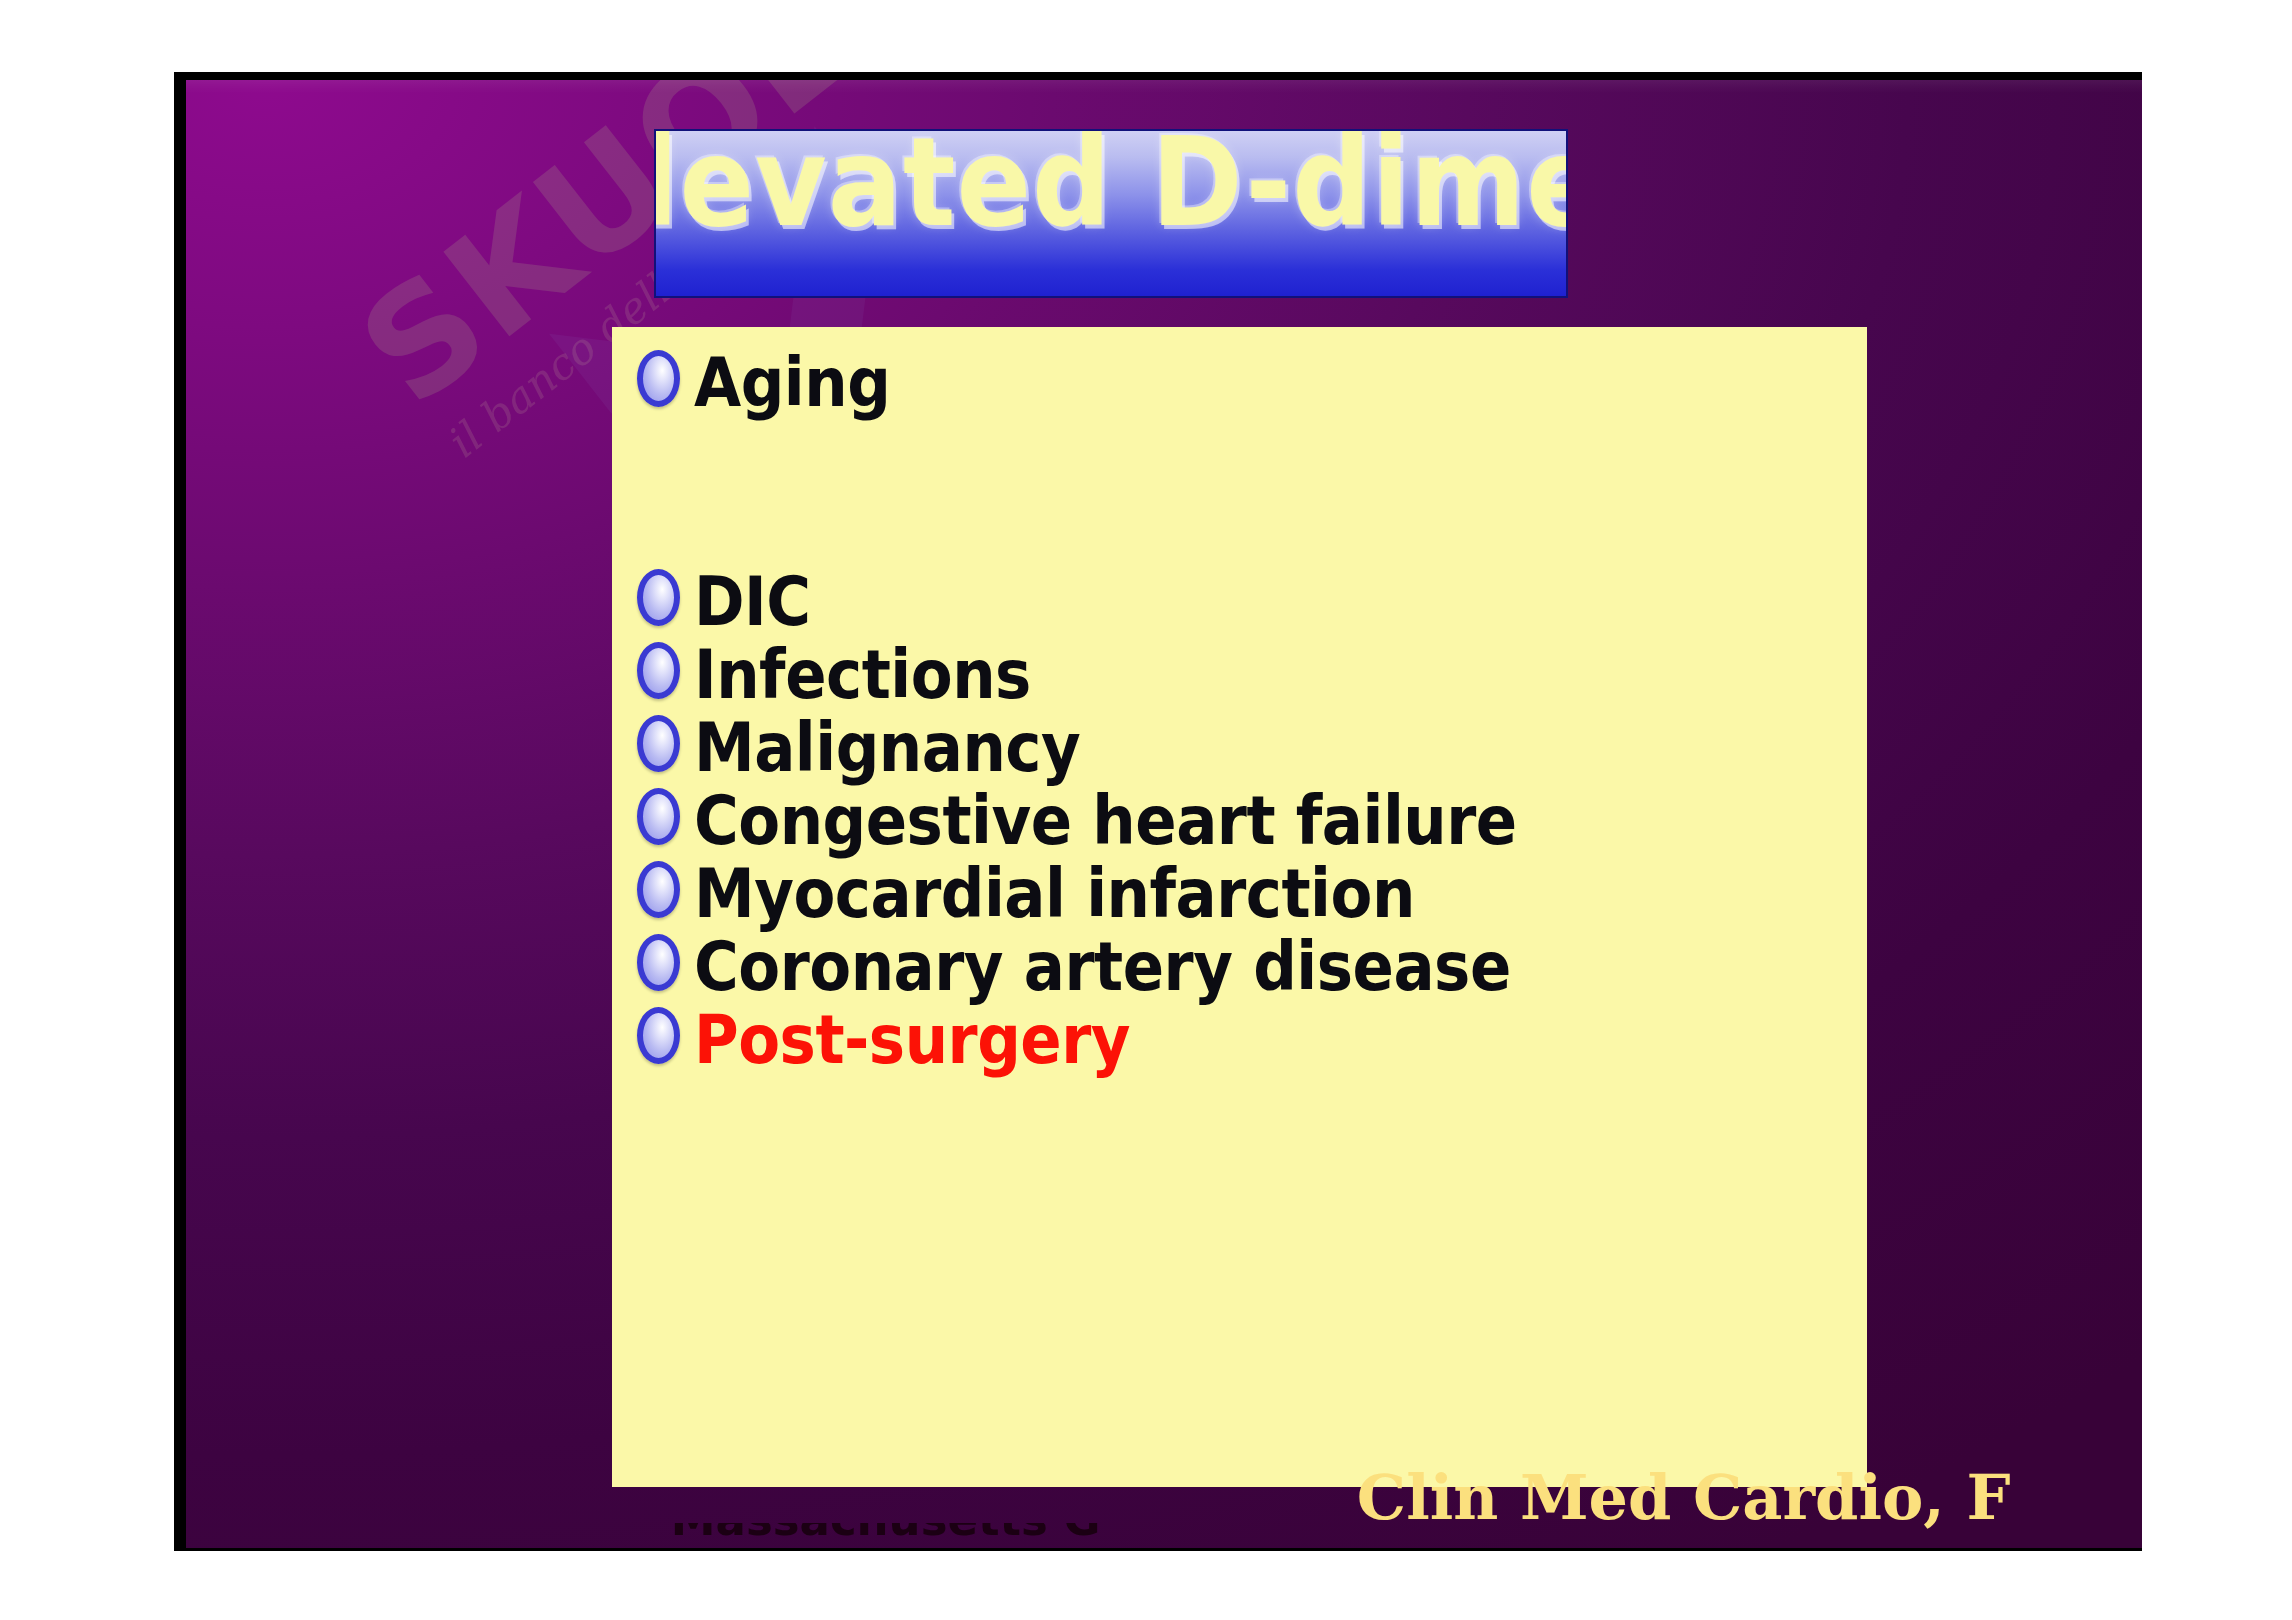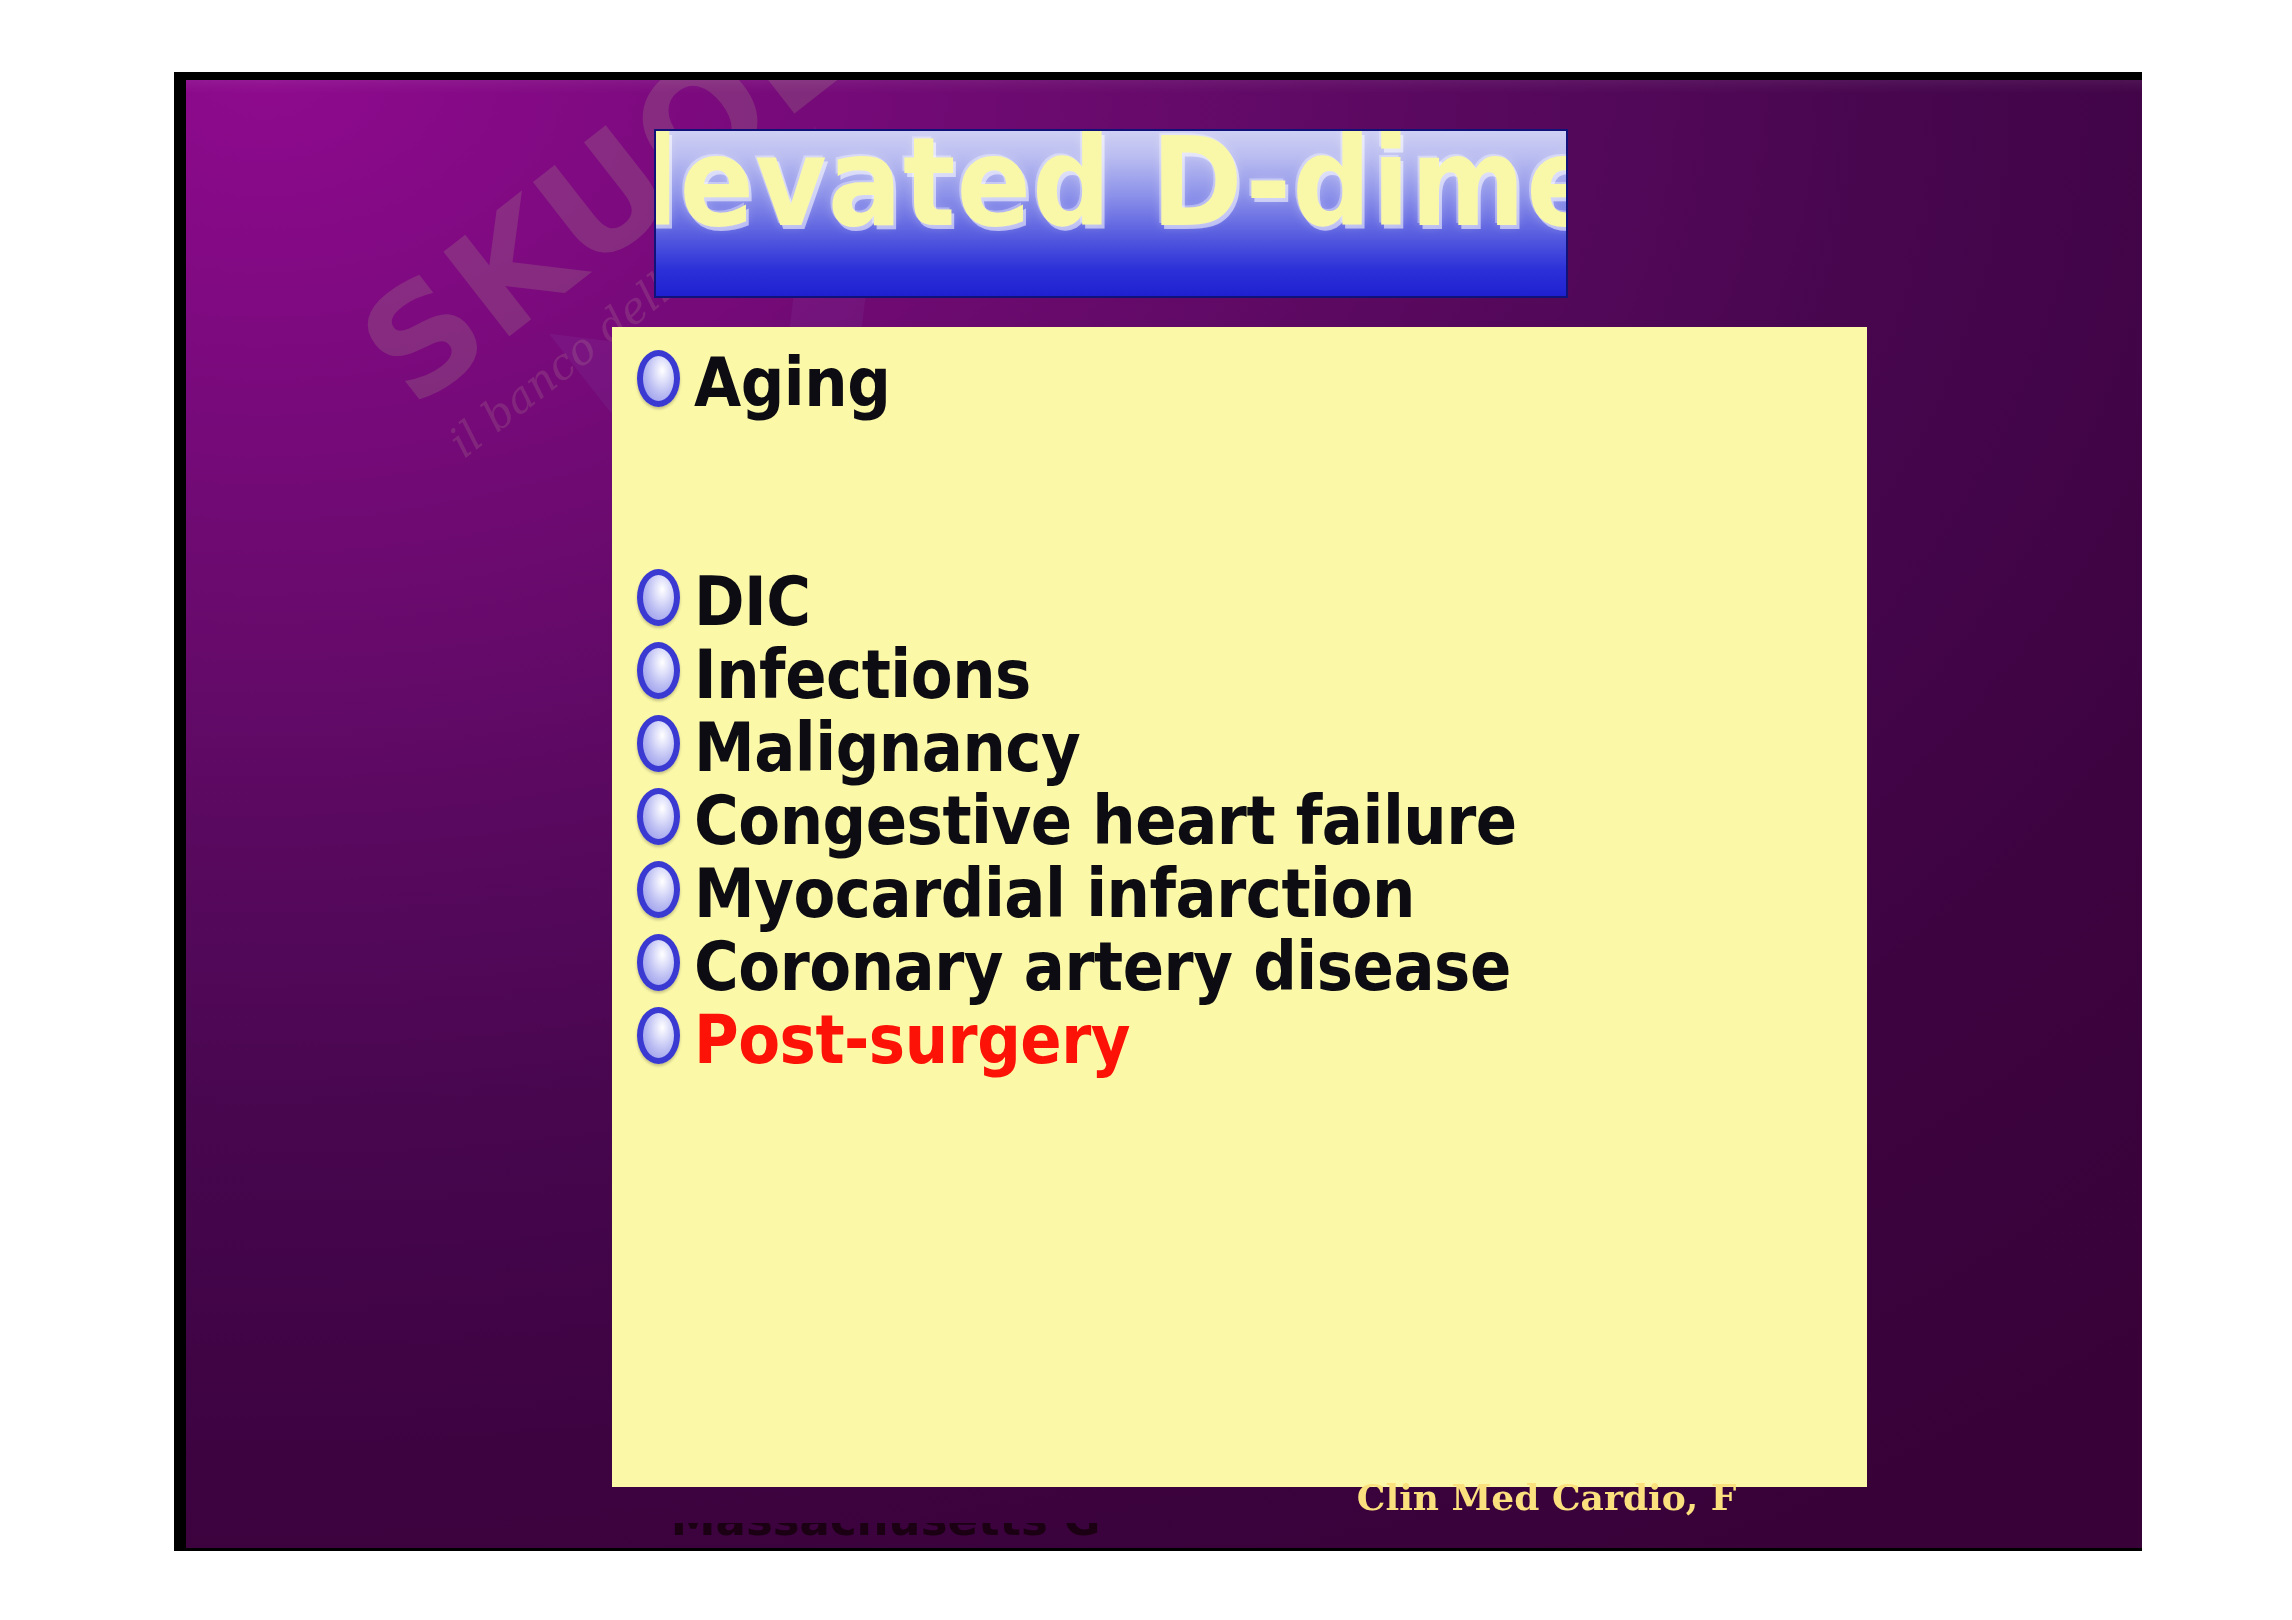--- a/index.html
+++ b/index.html
@@ -200,21 +200,21 @@
     color: #fc1206;
   }
 
   
   #credit {
     position: absolute;
     left: 1171px;
     top: 1390px;
     font-family: "DejaVu Serif", serif;
     font-weight: bold;
-    font-size: 36px;
+    font-size: 62px;
     line-height: 55px;
     color: #fbe07e;
     white-space: nowrap;
     letter-spacing: 0px;
   }
 
   
   #clipped-text {
     position: absolute;
     left: 485px;

